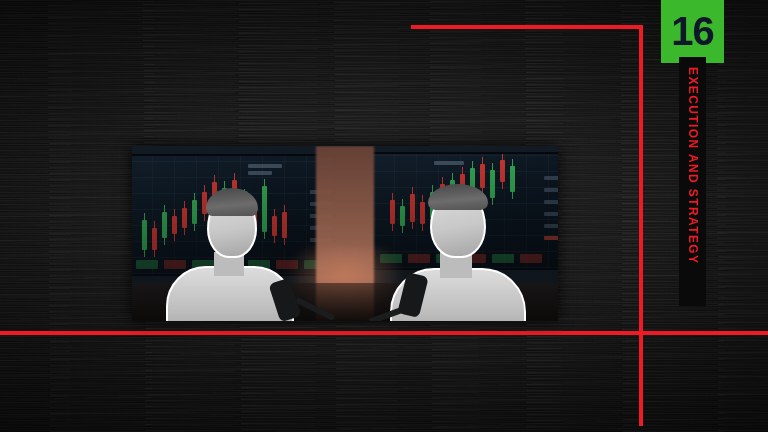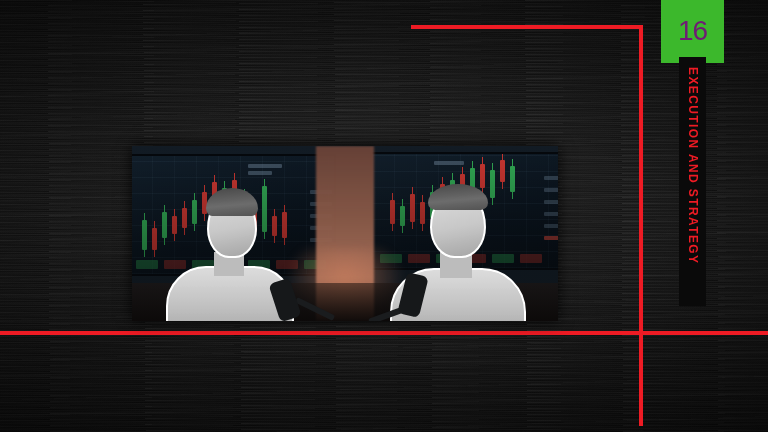--- a/index.html
+++ b/index.html
@@ -232,23 +232,23 @@
 
   
   #badge {
     position: absolute;
     left: 661px; top: -2px;
     width: 63px; height: 65px;
     background: #3cb82c;
     display: flex; align-items: center; justify-content: center;
   }
   #badge-number {
-    color: #701a75;
-    font-size: 28px;
-    font-weight: normal;
+    color: #0f172a;
+    font-size: 40px;
+    font-weight: bold;
     line-height: 1;
     letter-spacing: -1px;
   }
   #strip {
     position: absolute;
     left: 679px; top: 57px;
     width: 27px; height: 249px;
     background: #0a0a0a;
     display: flex; align-items: flex-start; justify-content: center;
     padding-top: 10px;

